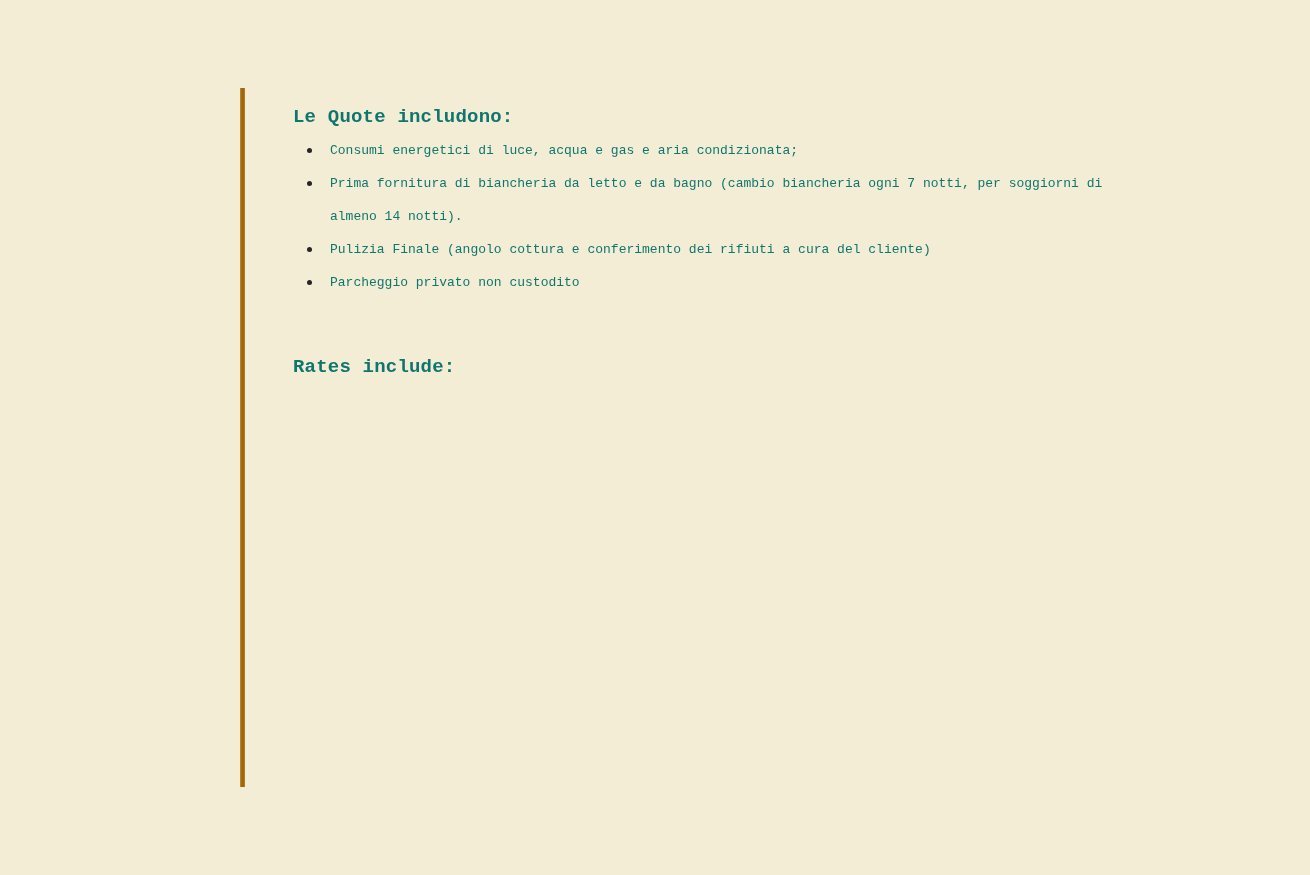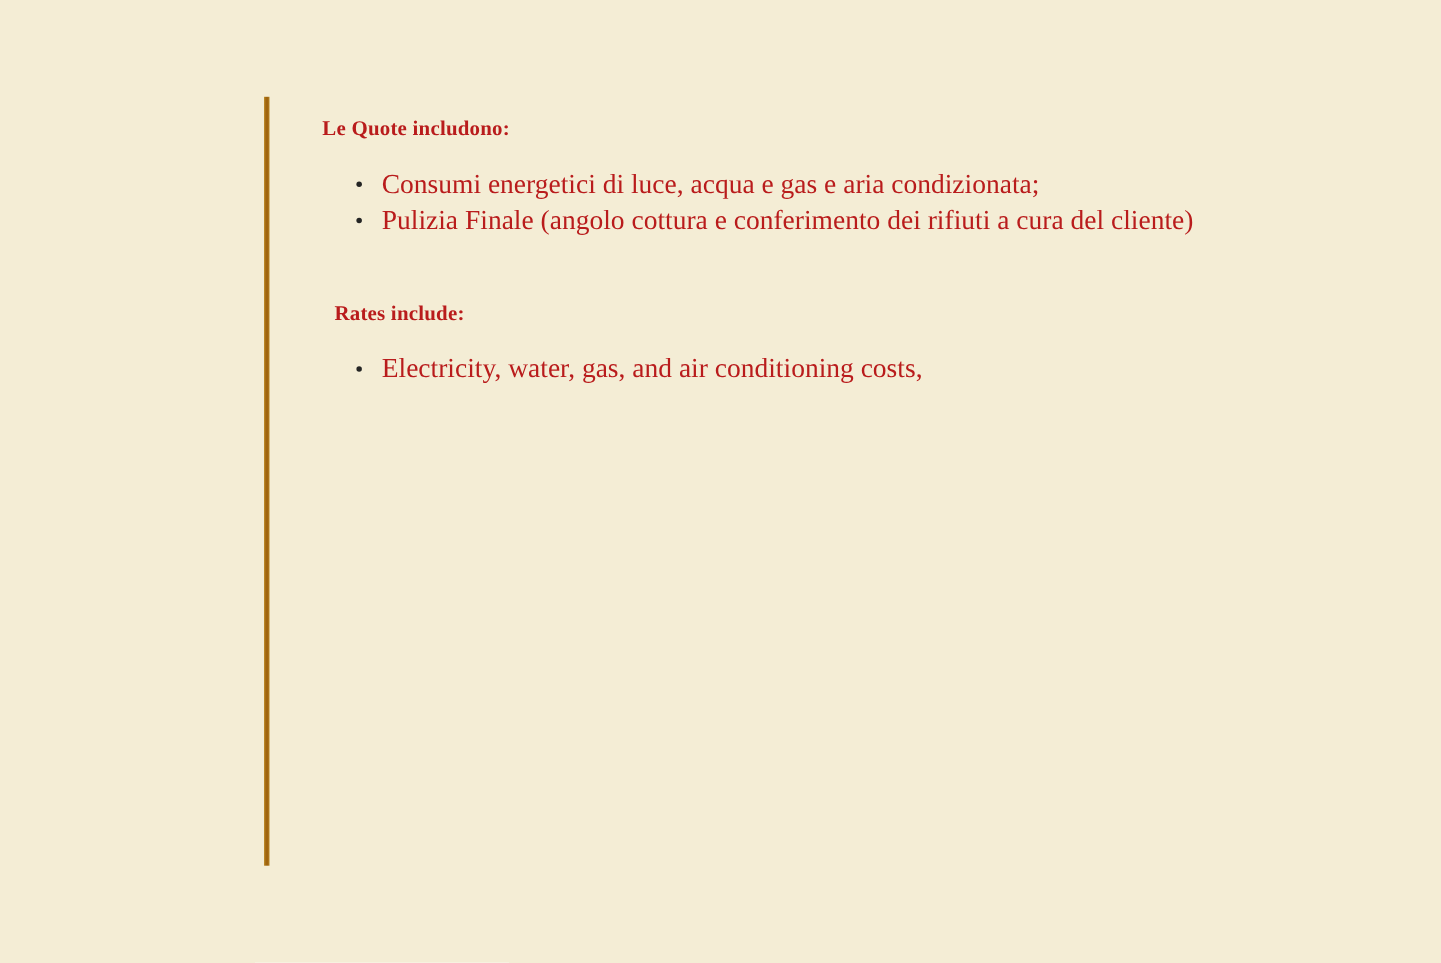--- a/index.html
+++ b/index.html
@@ -5,22 +5,22 @@
   html, body {
     margin: 0;
     padding: 0;
   }
   .canvas {
     position: relative;
     width: 1310px;
     height: 875px;
     background: #f4edd5;
     overflow: hidden;
-    font-family: Liberation Serif, serif;
-    color: #b91c1c;
+    font-family: Liberation Mono, monospace;
+    color: #0f766e;
   }
   .accent-bar {
     position: absolute;
     left: 240px;
     top: 88px;
     width: 5px;
     height: 699px;
     background: linear-gradient(to right, #c1912f, #a0650e 35%, #a0650e 70%, #b98a2c);
   }
   .content {
@@ -30,62 +30,62 @@
     width: 822px;
   }
   .section-heading {
     margin: 0;
     font-size: 19px;
     line-height: 33px;
     font-weight: 700;
     letter-spacing: 0.2px;
   }
   .bullet-list {
-    margin: 17px;
+    margin: 0;
     padding: 0;
     list-style: none;
-    font-size: 25px;
+    font-size: 13px;
     line-height: 33px;
   }
   .bullet-list li {
     position: relative;
     padding-left: 37px;
   }
   .bullet-list li::before {
     content: "";
     position: absolute;
     left: 14px;
     top: 14px;
     width: 5px;
     height: 5px;
     border-radius: 50%;
     background: #242524;
   }
   .section-english .section-heading {
     margin-top: 52px;
-    margin-left: 11px;
   }
 </style>
 </head>
 <body>
 
 <div class="canvas">
   <div class="accent-bar"></div>
 
   <div class="content">
 
     <section class="section-italian">
       <h2 class="section-heading">Le Quote includono:</h2>
       <ul class="bullet-list">
         <li>Consumi energetici di luce, acqua e gas e aria condizionata;</li>
+        <li>Prima fornitura di biancheria da letto e da bagno (cambio biancheria ogni 7 notti, per soggiorni di almeno 14 notti).</li>
         <li>Pulizia Finale (angolo cottura e conferimento dei rifiuti a cura del cliente)</li>
+        <li>Parcheggio privato non custodito</li>
       </ul>
     </section>
 
     <section class="section-english">
       <h2 class="section-heading">Rates include:</h2>
       <ul class="bullet-list">
-        <li>Electricity, water, gas, and air conditioning costs,</li>
       </ul>
     </section>
 
   </div>
 </div>
 
 </body></html>

